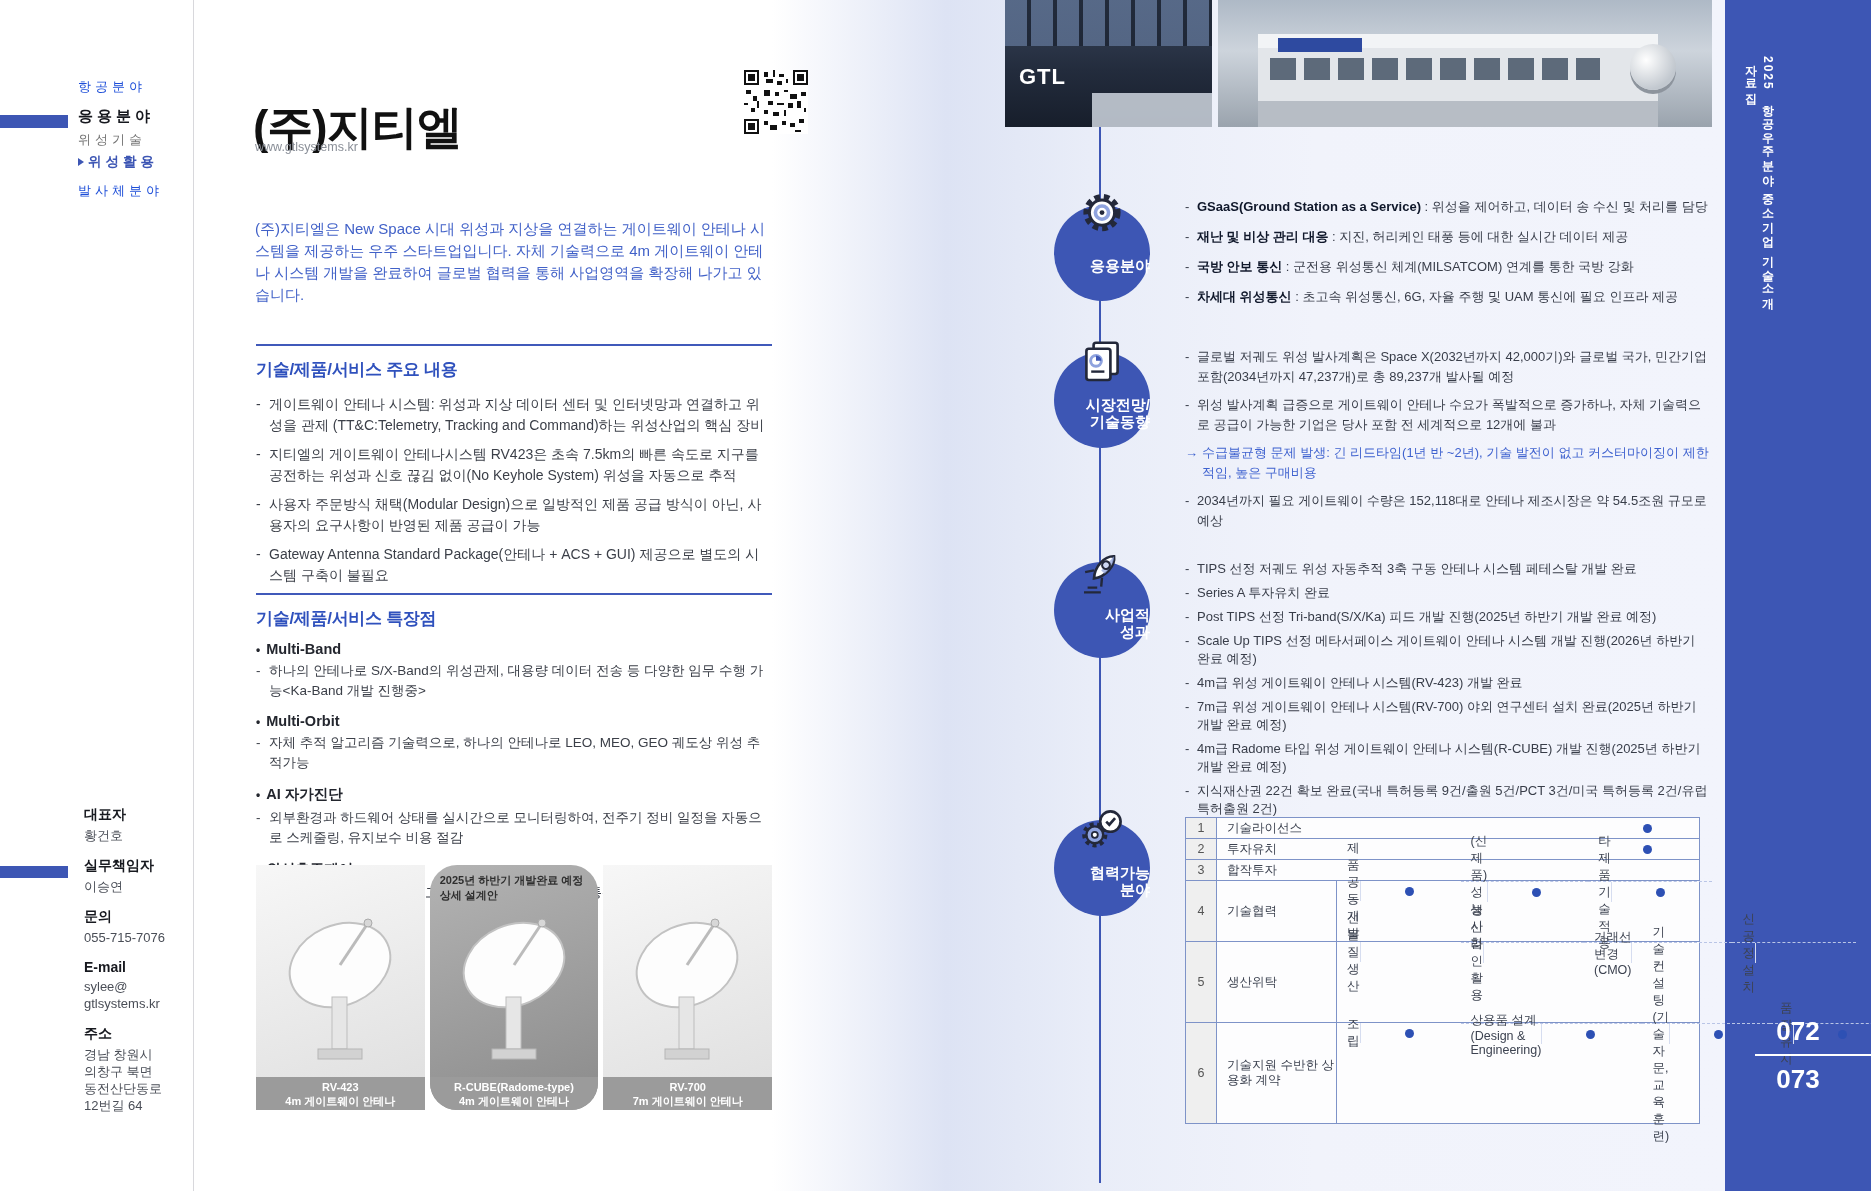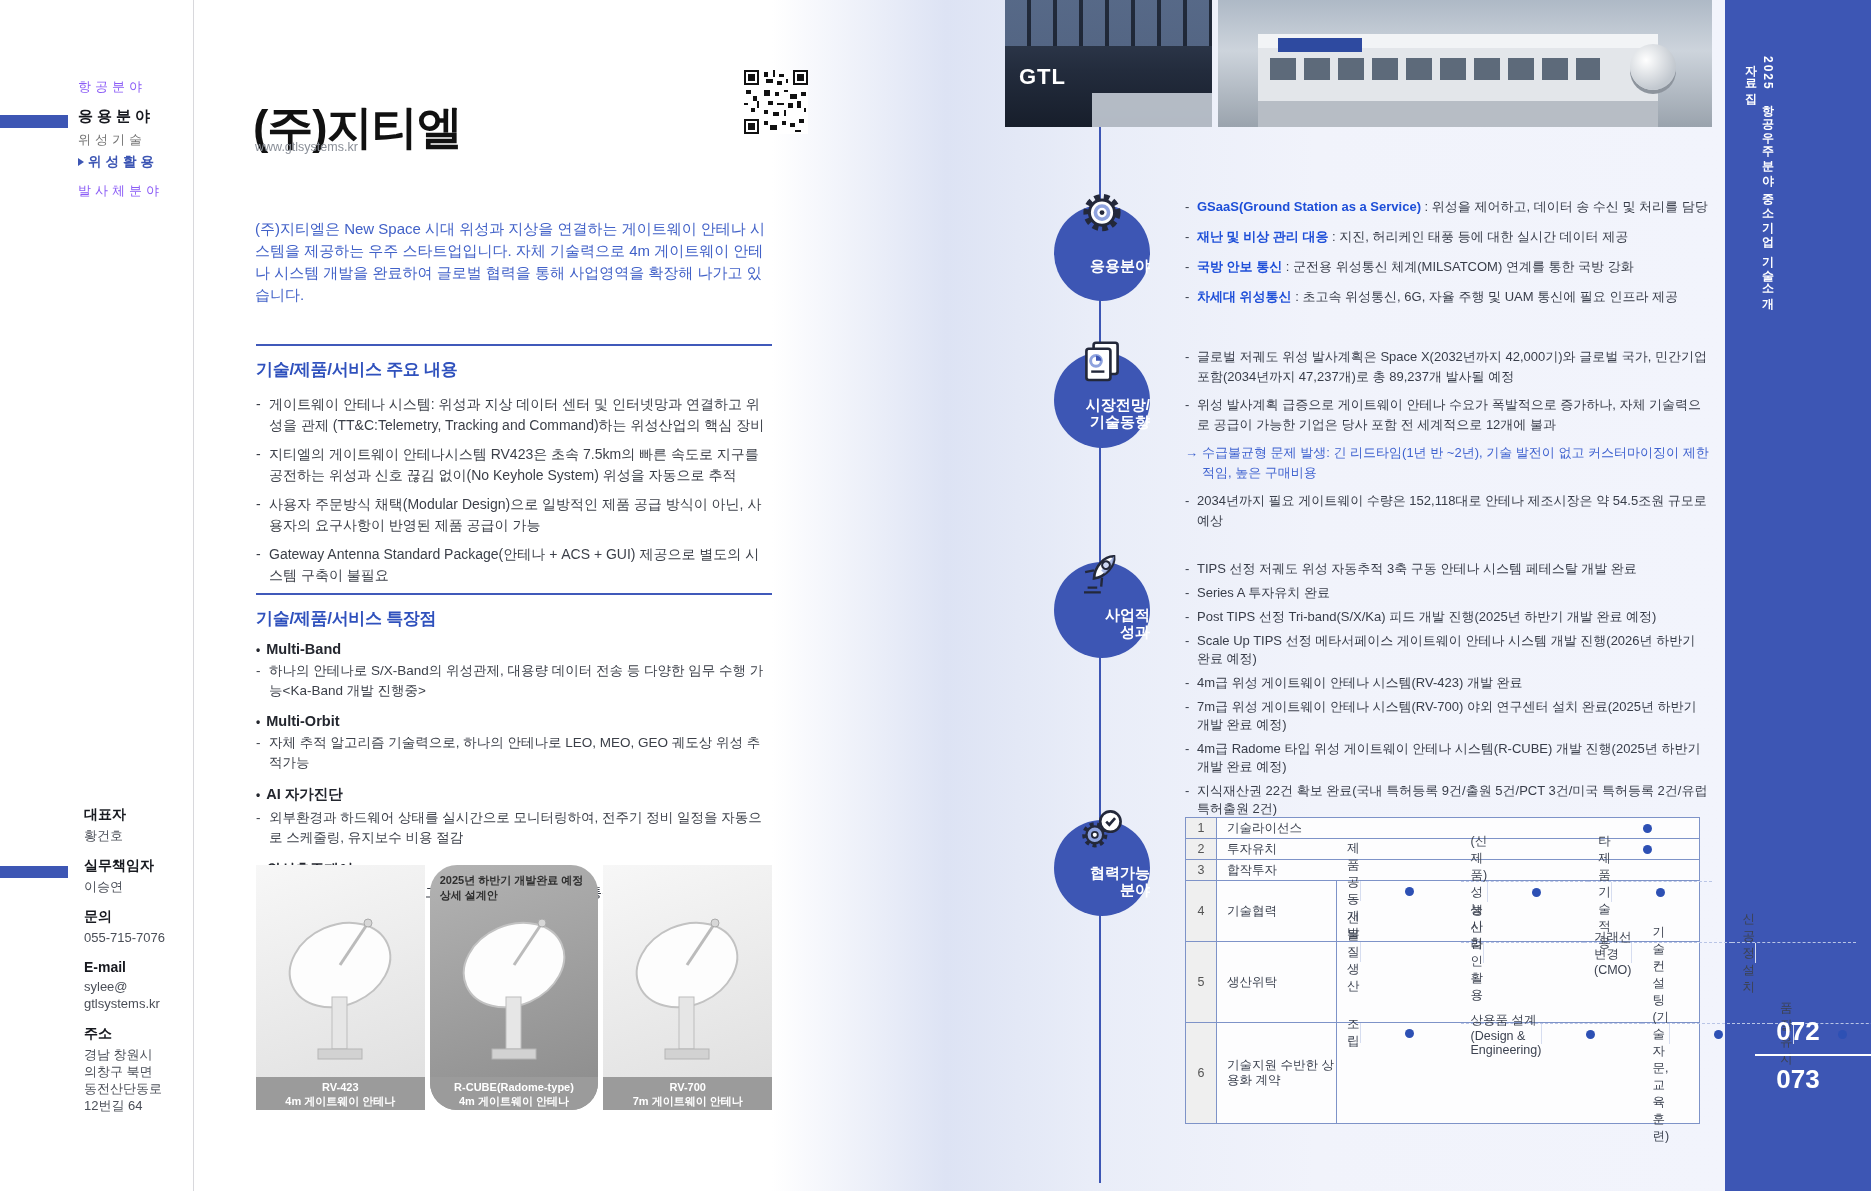--- a/index.html
+++ b/index.html
@@ -10,21 +10,21 @@
   
   .bg-grad{left:700px;top:0;width:1025px;height:1191px;
     background:linear-gradient(90deg,#ffffff 0%,#ffffff 7%,#dde3f4 24%,#e9edf8 38%,#f1f3fb 60%,#f2f4fc 100%);}
   .blue-panel{left:1725px;top:0;width:146px;height:1191px;background:#3d56b4;}
   .vrule{left:193px;top:0;width:1px;height:1191px;background:#d8d8dc;}
   .blue-bar{left:0;width:68px;background:#3d56b4;}
 
   
   #nav{left:78px;top:78px;width:110px;height:140px;}
   .nav-item{position:absolute;left:0;letter-spacing:4px;white-space:nowrap;}
-  .nav-dim{color:#8b5cf6;font-size:13px;}
+  .nav-dim{color:#1d4ed8;font-size:13px;}
   .nav-active{color:#15171d;font-size:15px;font-weight:700;}
   .nav-sub{color:#737373;font-size:13px;}
   .nav-current{color:#3d56b4;font-size:13.5px;font-weight:700;}
   .nav-i0{top:0;} .nav-i1{top:29px;} .nav-i2{top:53px;} .nav-i3{top:75px;} .nav-i4{top:104px;}
   .tri{display:inline-block;width:0;height:0;border-left:6px solid #3d56b4;border-top:4px solid transparent;
        border-bottom:4px solid transparent;margin-right:4px;vertical-align:middle;}
 
   
   .company-title{left:253px;top:70px;font-size:46px;line-height:1.15;font-weight:800;color:#111;letter-spacing:-1px;}
   .company-url{left:255px;top:140px;font-size:12.5px;color:#8a8f98;}
@@ -84,21 +84,21 @@
   .circle .clabel{position:absolute;left:0;top:44px;width:100%;text-align:right;color:#fff;
     font-size:15px;font-weight:700;line-height:17px;white-space:pre-line;}
   #c-apps{top:205px;} #c-market{top:352px;} #c-ach{top:562px;} #c-collab{top:820px;}
   #c-apps .clabel{top:52px;}
 
   
   .rlist{left:1185px;width:525px;}
   #apps-list{top:198px;} #market-list{top:347px;} #ach-list{top:560px;}
   .rbul{display:flex;font-size:13px;line-height:18px;color:#383d49;margin-bottom:12px;}
   .rbul .dash{width:12px;flex:none;color:#383d49;}
-  .rbul b{color:#1d4ed8;}
+  .rbul b{color:#0f172a;}
   #market-list .rbul{line-height:20px;margin-bottom:8px;}
   .rbul.arrow{color:#3f62cf;}
   .rbul.arrow .dash{width:17px;color:#3f62cf;}
   .rbul.arrow .txt{color:#3f62cf;}
   #ach-list .rbul{margin-bottom:6px;}
 
   
   #collab-table{left:1185px;top:817px;width:515px;border:1px solid #7e93c8;background:#fdfdfe;
     font-size:12.5px;color:#3c4250;box-sizing:border-box;}
   .trow{display:flex;border-bottom:1px solid #7e93c8;}

